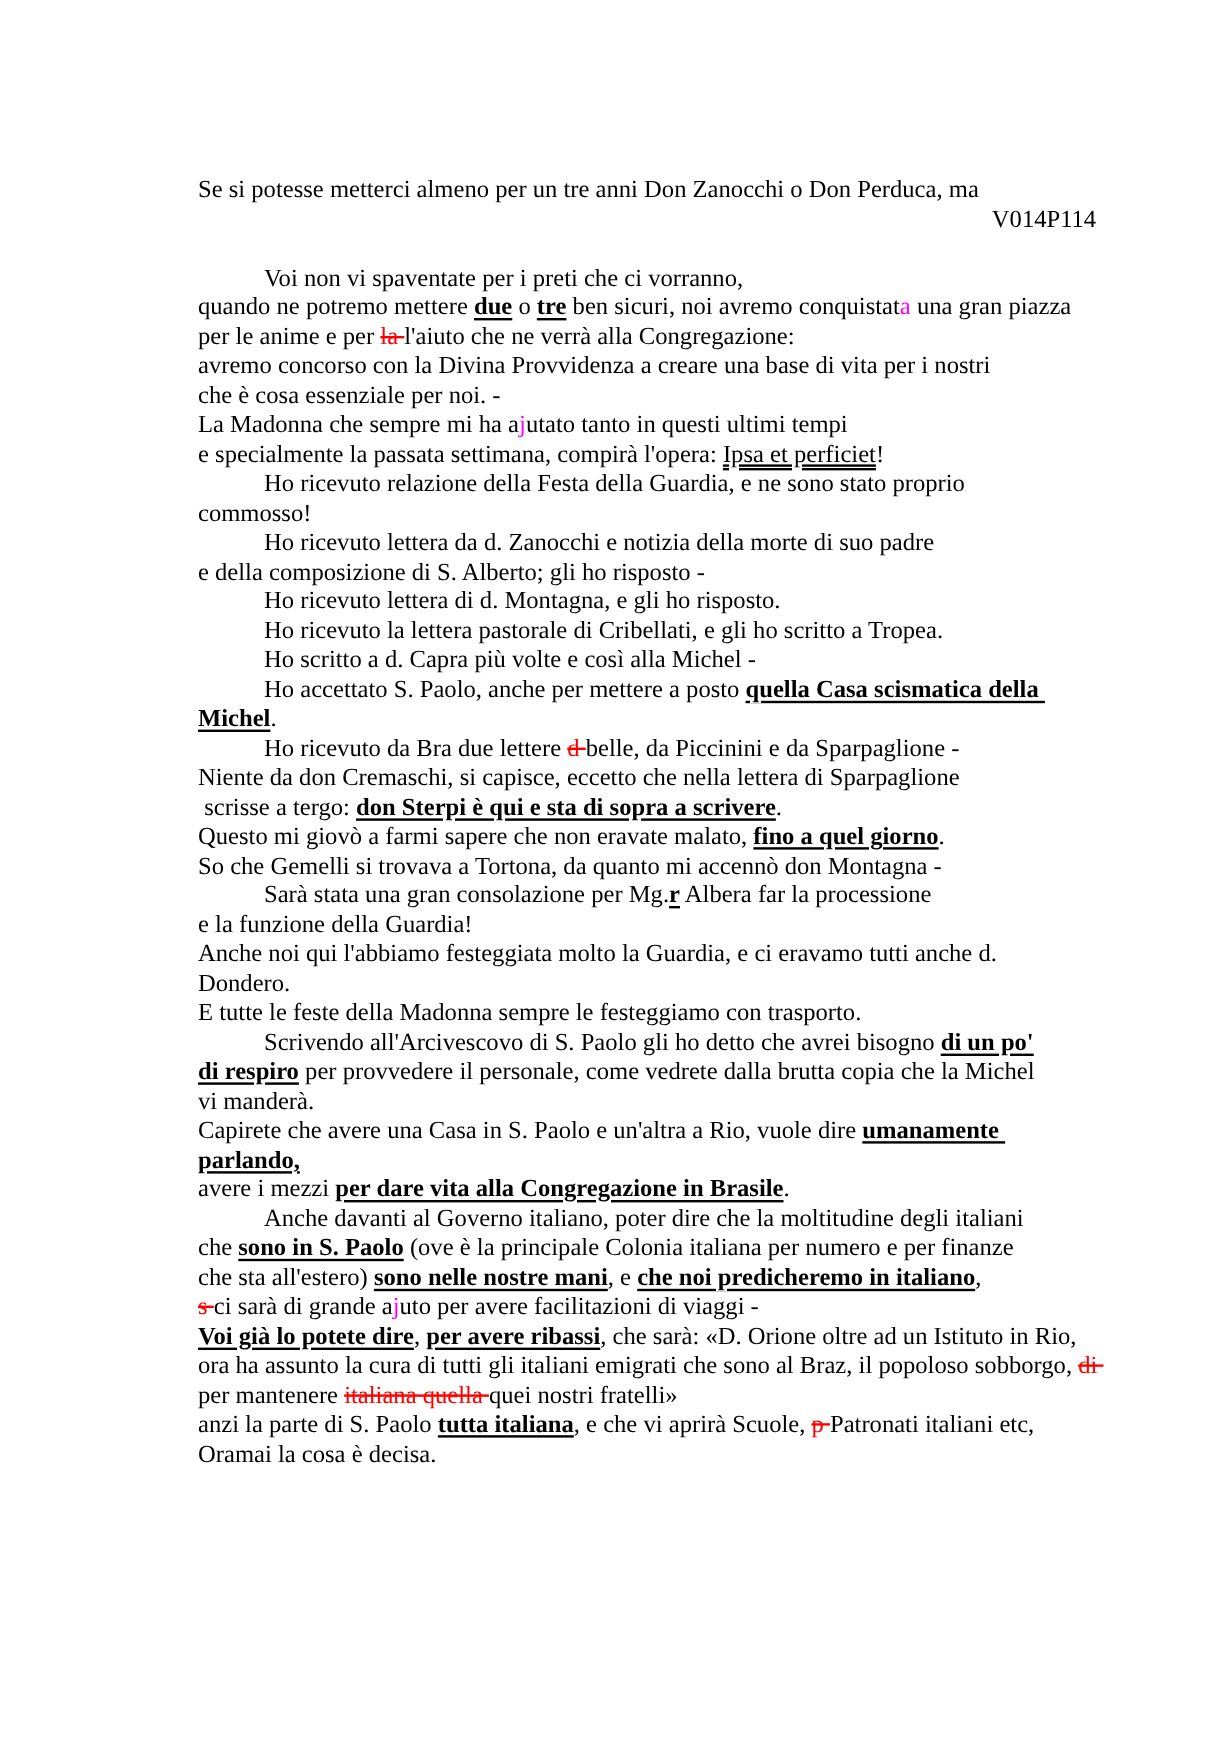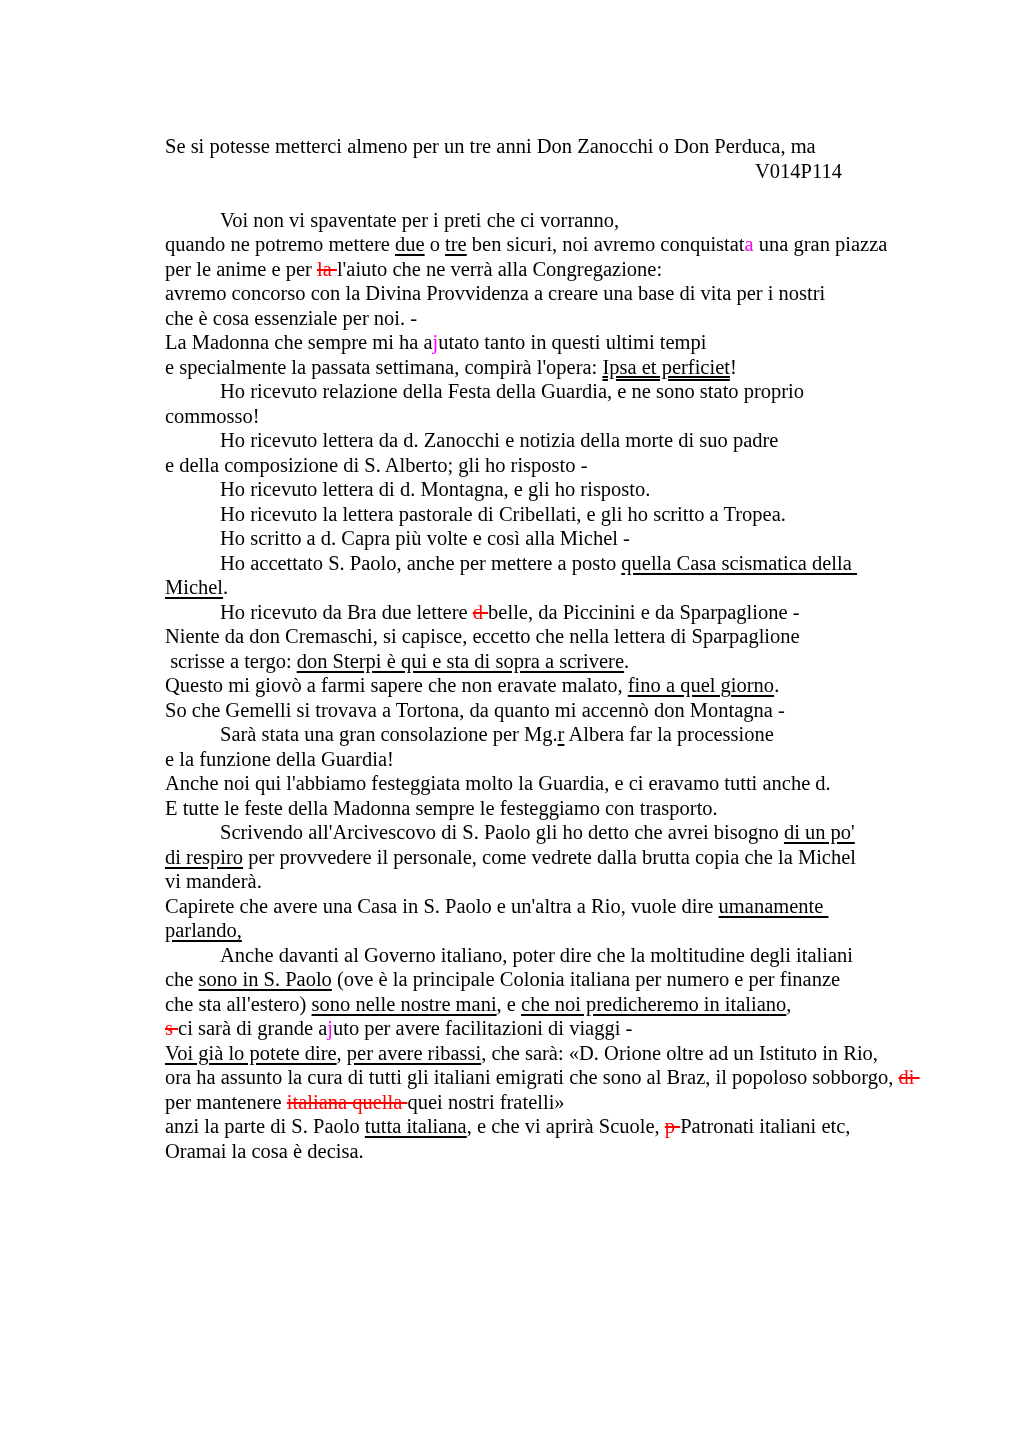--- a/index.html
+++ b/index.html
@@ -9,41 +9,43 @@
   }
   body {
     width: 1024px;
     height: 1450px;
     position: relative;
     overflow: hidden;
   }
   .doc {
     position: absolute;
     left: 165px;
-    top: 134px;
+    top: 146px;
     width: 820px;
     font-family: "Liberation Serif", "DejaVu Serif", serif;
     font-size: 20.5px;
     line-height: 24.5px;
     color: var(--ink, #000000);
   }
   .line {
     white-space: pre;
   }
   .indent {
     padding-left: 55px;
   }
   .code-line {
     padding-left: 590px;
+    text-align: center;
   }
   .seg { }
   .u {
     text-decoration-line: underline;
     text-decoration-thickness: 1.5px;
     text-underline-offset: 3px;
+    font-weight: bold;
   }
   .uu {
     text-decoration-line: underline;
     text-decoration-style: double;
     text-underline-offset: 2px;
   }
   .rs {
     color: var(--del-red, #ff0000);
     text-decoration-line: line-through;
     text-decoration-thickness: 1.6px;
@@ -76,26 +78,28 @@
     <div class="line indent"><span class="seg">Ho accettato S. Paolo, anche per mettere a posto </span><span class="seg u">quella Casa scismatica della&nbsp;</span></div>
     <div class="line"><span class="seg u">Michel</span><span class="seg">.</span></div>
     <div class="line indent"><span class="seg">Ho ricevuto da Bra due lettere </span><span class="seg rs">d&nbsp;</span><span class="seg">belle, da Piccinini e da Sparpaglione -</span></div>
     <div class="line"><span class="seg">Niente da don Cremaschi, si capisce, eccetto che nella lettera di Sparpaglione</span></div>
     <div class="line"><span class="seg">&nbsp;scrisse a tergo: </span><span class="seg u">don Sterpi è qui e sta di sopra a scrivere</span><span class="seg">.</span></div>
     <div class="line"><span class="seg">Questo mi giovò a farmi sapere che non eravate malato, </span><span class="seg u">fino a quel giorno</span><span class="seg">.</span></div>
     <div class="line"><span class="seg">So che Gemelli si trovava a Tortona, da quanto mi accennò don Montagna -</span></div>
     <div class="line indent"><span class="seg">Sarà stata una gran consolazione per Mg.</span><span class="seg u">r</span><span class="seg"> Albera far la processione</span></div>
     <div class="line"><span class="seg">e la funzione della Guardia!</span></div>
     <div class="line"><span class="seg">Anche noi qui l'abbiamo festeggiata molto la Guardia, e ci eravamo tutti anche d.</span></div>
+    <div class="line"><span class="seg">Dondero.</span></div>
     <div class="line"><span class="seg">E tutte le feste della Madonna sempre le festeggiamo con trasporto.</span></div>
     <div class="line indent"><span class="seg">Scrivendo all'Arcivescovo di S. Paolo gli ho detto che avrei bisogno </span><span class="seg u">di un po'</span></div>
     <div class="line"><span class="seg u">di respiro</span><span class="seg"> per provvedere il personale, come vedrete dalla brutta copia che la Michel</span></div>
     <div class="line"><span class="seg">vi manderà.</span></div>
     <div class="line"><span class="seg">Capirete che avere una Casa in S. Paolo e un'altra a Rio, vuole dire </span><span class="seg u">umanamente&nbsp;</span></div>
     <div class="line"><span class="seg u">parlando,</span></div>
+    <div class="line"><span class="seg">avere i mezzi </span><span class="seg u">per dare vita alla Congregazione in Brasile</span><span class="seg">.</span></div>
     <div class="line indent"><span class="seg">Anche davanti al Governo italiano, poter dire che la moltitudine degli italiani</span></div>
     <div class="line"><span class="seg">che </span><span class="seg u">sono in S. Paolo</span><span class="seg"> (ove è la principale Colonia italiana per numero e per finanze</span></div>
     <div class="line"><span class="seg">che sta all'estero) </span><span class="seg u">sono nelle nostre mani</span><span class="seg">, e </span><span class="seg u">che noi predicheremo in italiano</span><span class="seg">,</span></div>
     <div class="line"><span class="seg rs">s&nbsp;</span><span class="seg">ci sarà di grande a</span><span class="seg m">j</span><span class="seg">uto per avere facilitazioni di viaggi -</span></div>
     <div class="line"><span class="seg u">Voi già lo potete dire</span><span class="seg">, </span><span class="seg u">per avere ribassi</span><span class="seg">, che sarà: «D. Orione oltre ad un Istituto in Rio,</span></div>
     <div class="line"><span class="seg">ora ha assunto la cura di tutti gli italiani emigrati che sono al Braz, il popoloso sobborgo, </span><span class="seg rs">di&nbsp;</span></div>
     <div class="line"><span class="seg">per mantenere </span><span class="seg rs">italiana quella&nbsp;</span><span class="seg">quei nostri fratelli»</span></div>
     <div class="line"><span class="seg">anzi la parte di S. Paolo </span><span class="seg u">tutta italiana</span><span class="seg">, e che vi aprirà Scuole, </span><span class="seg rs">p&nbsp;</span><span class="seg">Patronati italiani etc,</span></div>
     <div class="line"><span class="seg">Oramai la cosa è decisa.</span></div>
   </div>

